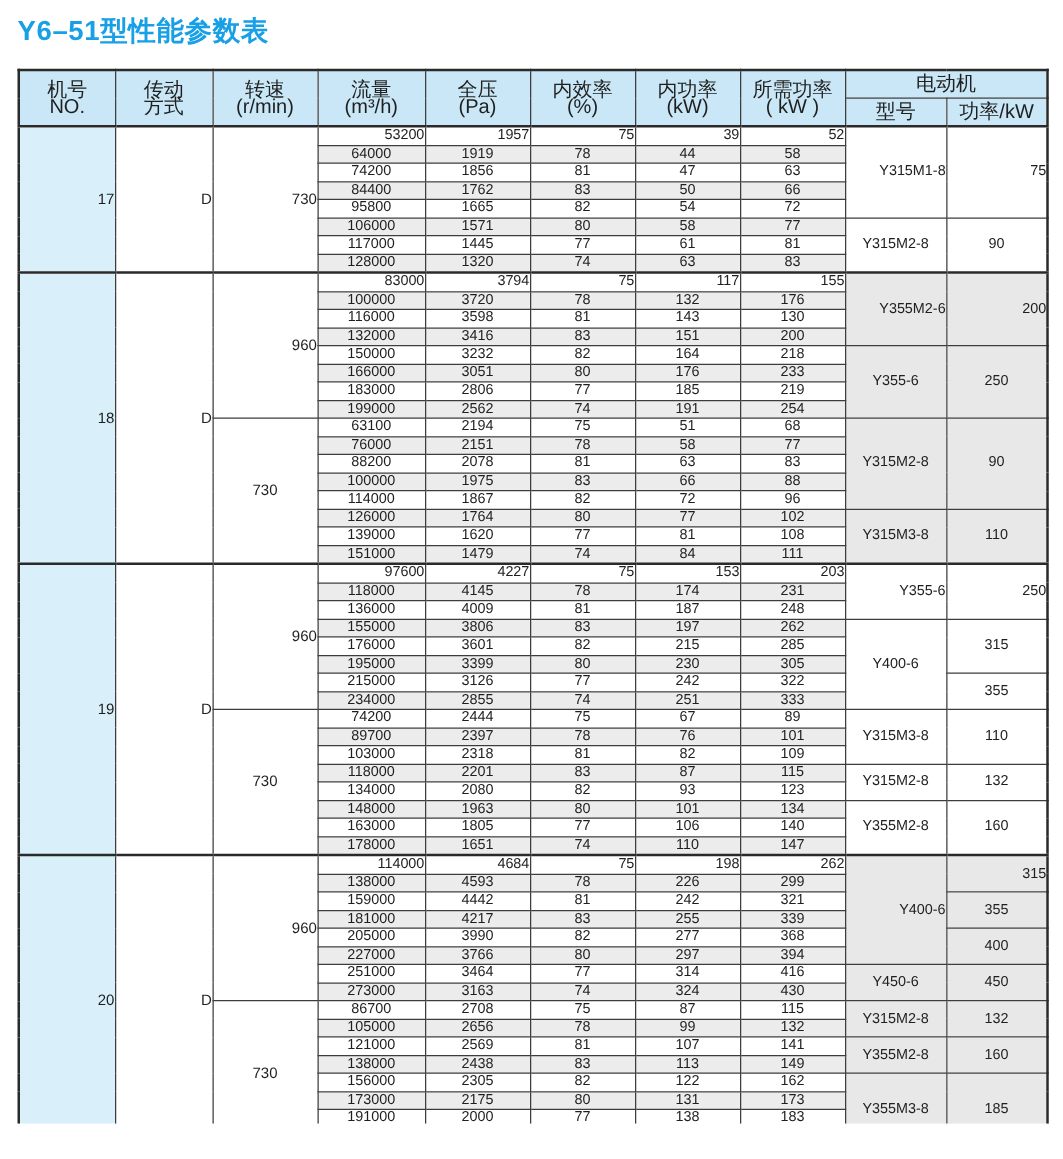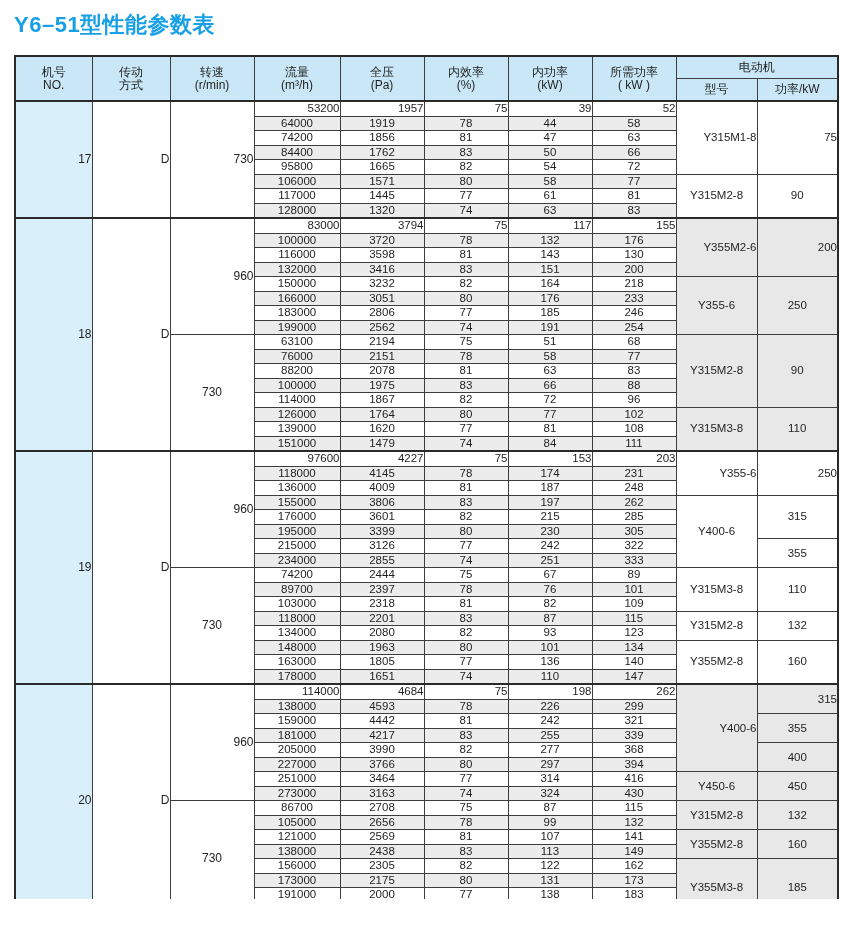--- a/index.html
+++ b/index.html
@@ -30,21 +30,21 @@
     text-align: center;
     vertical-align: middle;
     padding: 0;
     color: var(--c-text, #1f1f1f);
     overflow: hidden;
     white-space: nowrap;
   }
   .spec-table thead th {
     background: var(--c-header-bg, #c9e7f6);
     font-weight: normal;
-    font-size: 12px;
+    font-size: 16px;
     line-height: 13px;
     height: 21px;
   }
   .spec-table td {
     height: 13.5px;
     font-size: 11.5px;
     line-height: 13px;
     background: #ffffff;
   }
   td.no-cell { background: var(--c-no-bg, #d9effa); font-size: 12px; }
@@ -226,21 +226,21 @@
           <td class="data-cell">3051</td>
           <td class="data-cell">80</td>
           <td class="data-cell">176</td>
           <td class="data-cell">233</td>
         </tr>
         <tr>
           <td class="data-cell">183000</td>
           <td class="data-cell">2806</td>
           <td class="data-cell">77</td>
           <td class="data-cell">185</td>
-          <td class="data-cell">246</td>
+          <td class="data-cell">219</td>
         </tr>
         <tr class="shade">
           <td class="data-cell">199000</td>
           <td class="data-cell">2562</td>
           <td class="data-cell">74</td>
           <td class="data-cell">191</td>
           <td class="data-cell">254</td>
         </tr>
         <tr>
           <td class="merge-cell" rowspan="8">730</td>
@@ -413,21 +413,21 @@
           <td class="data-cell">80</td>
           <td class="data-cell">101</td>
           <td class="data-cell">134</td>
           <td class="motor-cell" rowspan="3">Y355M2-8</td>
           <td class="motor-cell" rowspan="3">160</td>
         </tr>
         <tr>
           <td class="data-cell">163000</td>
           <td class="data-cell">1805</td>
           <td class="data-cell">77</td>
-          <td class="data-cell">136</td>
+          <td class="data-cell">106</td>
           <td class="data-cell">140</td>
         </tr>
         <tr class="shade">
           <td class="data-cell">178000</td>
           <td class="data-cell">1651</td>
           <td class="data-cell">74</td>
           <td class="data-cell">110</td>
           <td class="data-cell">147</td>
         </tr>
         <tr class="section-start">

